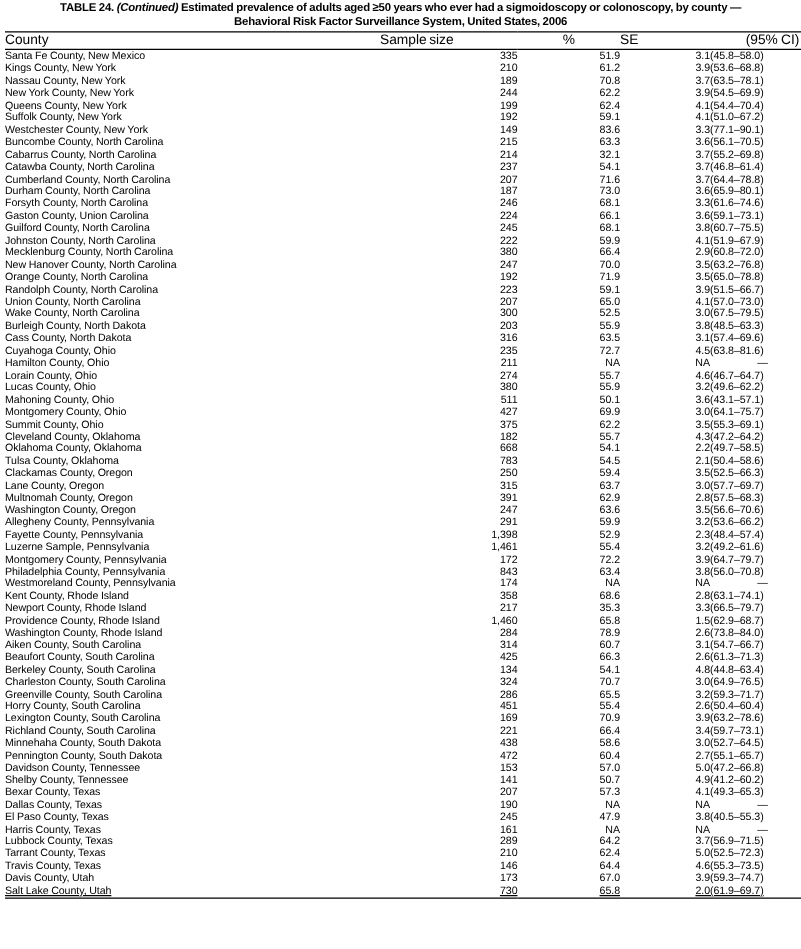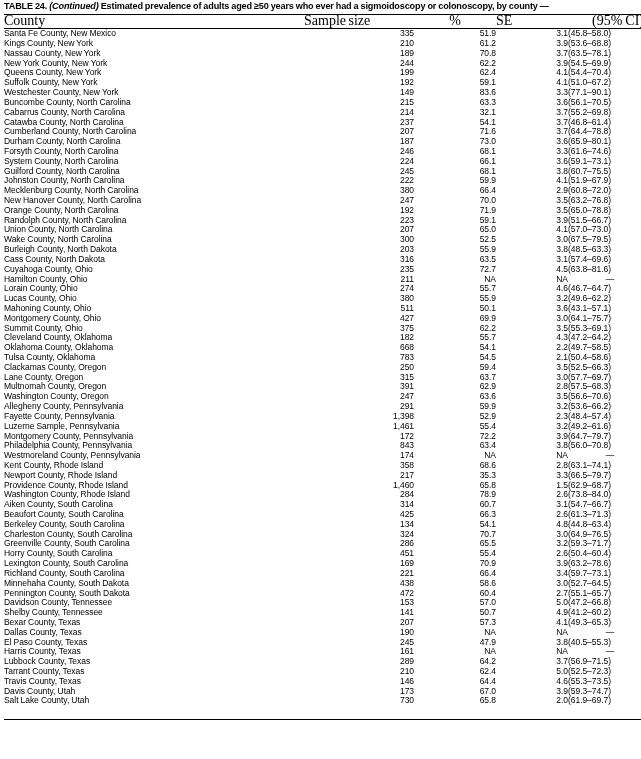--- a/index.html
+++ b/index.html
@@ -25,60 +25,61 @@
 
   
   .table-title {
     font-size: 9.1px;
     font-weight: bold;
     line-height: 11.2px;
     letter-spacing: -0.15px;
     margin: 1px 0 0 0;
     padding: 0;
     word-spacing: -0.3px;
+    text-align: center;
   }
   .table-title .cont {
     font-style: italic;
     font-weight: bold;
   }
   .ge {
     font-weight: bold;
     letter-spacing: -0.2px;
   }
 
   
   table.data {
     width: 633px;
     border-collapse: collapse;
     margin-top: 1.5px;
     table-layout: fixed;
   }
   table.data thead th {
-    font-size: 14px;
+    font-size: 11px;
     font-weight: normal;
     line-height: 10px;
     padding: 1.5px 0 2px 0;
     border-top: 1.15px solid #000;
     border-bottom: 1.15px solid #000;
     vertical-align: bottom;
-    font-family: Liberation Serif, serif;
   }
   table.data tbody td {
     font-size: 8.5px;
     font-weight: normal;
     line-height: 9.82px;
     height: 9.82px;
     padding: 0;
     vertical-align: baseline;
     letter-spacing: -0.05px;
     word-spacing: -0.2px;
   }
   tbody tr:last-child td {
     border-bottom: 1.15px solid #000;
-    padding-bottom: 13px;
+    padding-bottom: 1px;
+    text-decoration: underline;
   }
 
   
   col.c-county  { width: 300px; }
   col.c-sample  { width: 110px; }
   col.c-pct     { width: 82px; }
   col.c-se      { width: 72px; }
   col.c-ci      { width: 100px; }
 
   th.h-county { text-align: left; padding-left: 1px; }
@@ -94,20 +95,21 @@
   td.t-ci     { text-align: left;  padding-left: 13px; }
   td.t-ci.dash { text-align: center; padding-left: 0; padding-right: 16px; }
 </style>
 </head>
 <body>
 
 <div class="page">
 
   <div class="table-title">
     <span>TABLE 24.</span> <span class="cont">(Continued)</span><span> Estimated prevalence of adults aged </span><span class="ge">≥</span><span>50 years who ever had a sigmoidoscopy or colonoscopy, by county —</span><br>
+    <span>Behavioral Risk Factor Surveillance System, United States, 2006</span>
   </div>
 
   <table class="data">
     <colgroup>
       <col class="c-county">
       <col class="c-sample">
       <col class="c-pct">
       <col class="c-se">
       <col class="c-ci">
     </colgroup>
@@ -206,21 +208,21 @@
           <td class="t-ci">(65.9–80.1)</td>
         </tr>
         <tr>
           <td class="t-county">Forsyth County, North Carolina</td>
           <td class="t-sample">246</td>
           <td class="t-pct">68.1</td>
           <td class="t-se">3.3</td>
           <td class="t-ci">(61.6–74.6)</td>
         </tr>
         <tr>
-          <td class="t-county">System County, North Carolina</td>
+          <td class="t-county">Gaston County, Union Carolina</td>
           <td class="t-sample">224</td>
           <td class="t-pct">66.1</td>
           <td class="t-se">3.6</td>
           <td class="t-ci">(59.1–73.1)</td>
         </tr>
         <tr>
           <td class="t-county">Guilford County, North Carolina</td>
           <td class="t-sample">245</td>
           <td class="t-pct">68.1</td>
           <td class="t-se">3.8</td>

